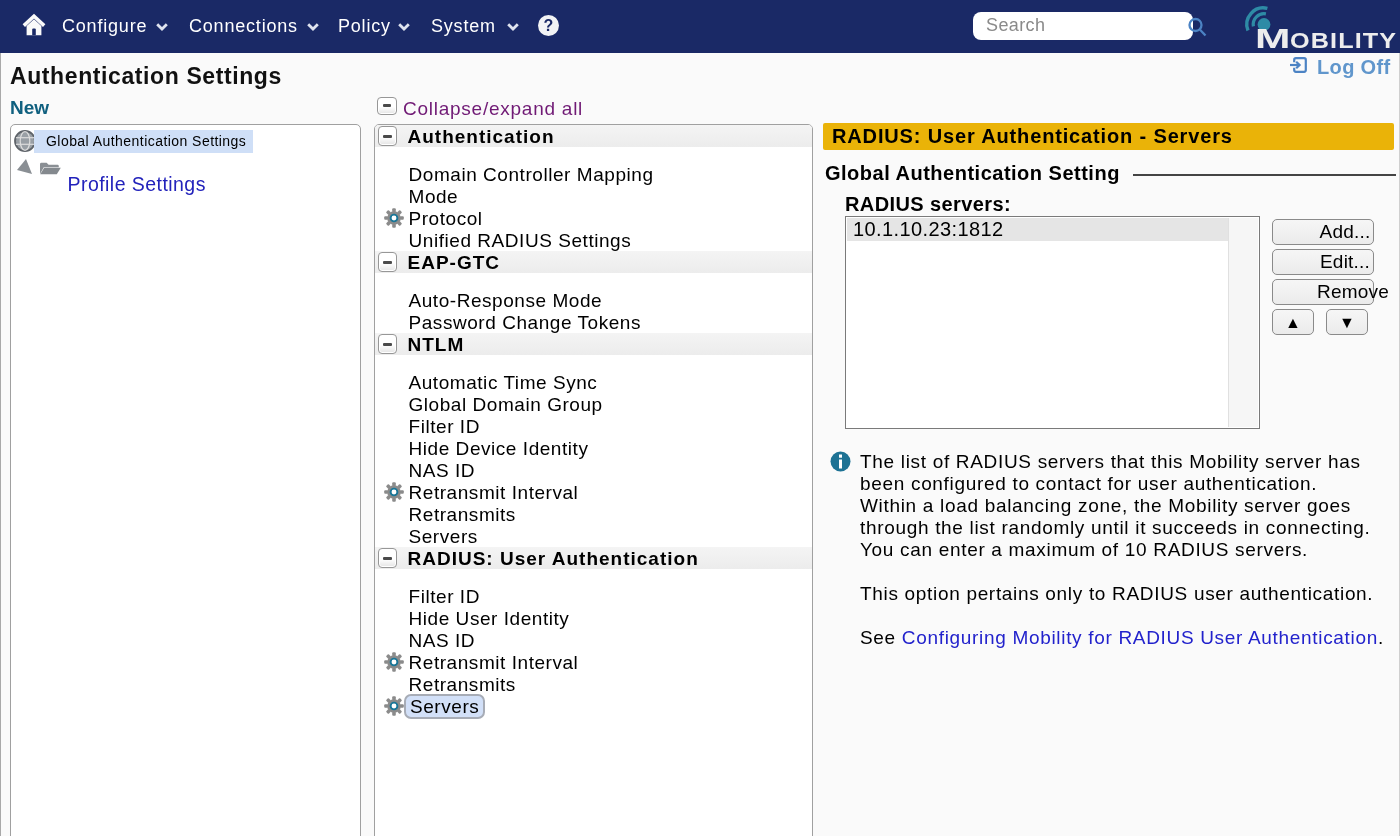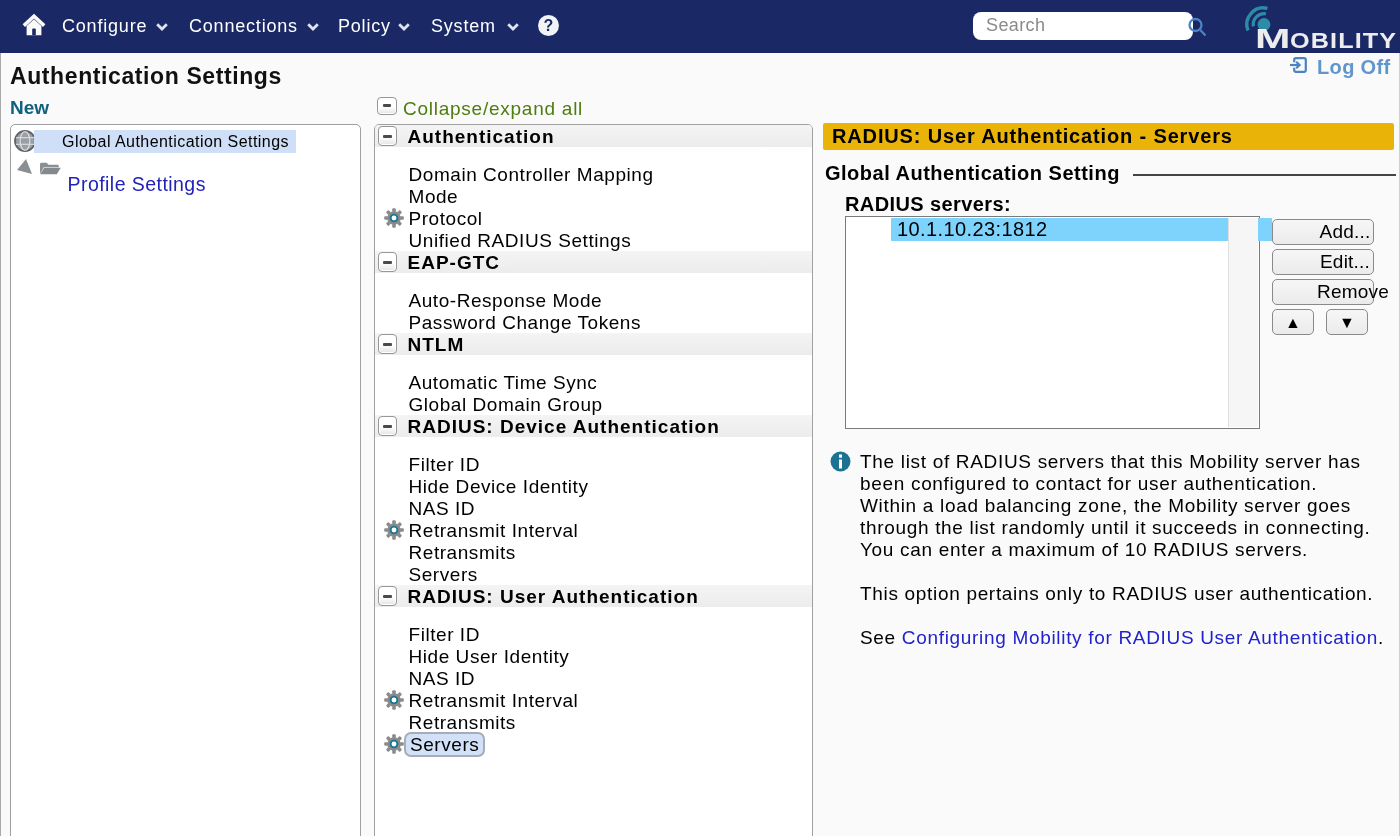--- a/index.html
+++ b/index.html
@@ -24,42 +24,42 @@
 #title { position:absolute; left:10px; top:63px; font-size:23px; font-weight:bold; color:#111; letter-spacing:.6px; }
 #newlbl { position:absolute; left:10px; top:97px; font-size:19px; font-weight:bold; color:#10607f; }
 
 
 #leftbox { position:absolute; left:9.5px; top:124px; width:351px; height:720px; background:#fff; border:1px solid #a0a0a0; border-radius:5px; }
 #midbox  { position:absolute; left:373.5px; top:124px; width:439px; height:720px; background:#fff; border:1px solid #a0a0a0; border-radius:5px; overflow:hidden; }
 
 
 #collapse-row { position:absolute; left:377px; top:98px; }
 #collapse-row .minusbtn { position:relative; top:-2px; }
-#collapse-row .lbl { position:absolute; left:26px; top:0px; font-size:19px; color:#4d7c0f; letter-spacing:.75px; white-space:nowrap; }
+#collapse-row .lbl { position:absolute; left:26px; top:0px; font-size:19px; color:#701a75; letter-spacing:.75px; white-space:nowrap; }
 
 .minusbtn { display:inline-block; width:19.5px; height:18px; border:1px solid #979797; border-radius:4px; background:linear-gradient(#ffffff 55%,#e4e4e4); position:relative; vertical-align:middle; box-shadow:inset 0 0 0 1px #fff; }
 .minusbtn::after { content:""; position:absolute; left:4.5px; right:4.5px; top:6.5px; height:3px; background:#4a4a4a; border-radius:1px; }
 
 
 .mrow { position:relative; height:22px; }
 .mhead { position:relative; height:22px; background:linear-gradient(#f4f4f4,#ececec); margin-bottom:16px; }
 .mhead .minusbtn { position:absolute; left:3px; top:1px; width:19.5px; height:19.5px; } .mhead .minusbtn::after { top:7.5px; }
 .mhead .htxt { position:absolute; left:33px; top:1px; font-size:19px; font-weight:bold; letter-spacing:1px; white-space:nowrap; }
 .mrow .itxt { position:absolute; left:34px; top:1px; font-size:19px; letter-spacing:.55px; white-space:nowrap; }
 .gear { position:absolute; left:9.5px; top:1px; }
 .hilite { background:#cfdff7; }
 
 
 #rhead { position:absolute; left:823px; top:123px; width:571px; height:27px; background:#eab308; border-radius:2px; }
 #rhead span { position:absolute; left:9px; top:2px; font-size:20px; font-weight:bold; letter-spacing:.85px; white-space:nowrap; }
 #gas { position:absolute; left:825px; top:162px; font-size:20px; font-weight:bold; letter-spacing:.5px; white-space:nowrap; }
 #gasline { position:absolute; left:1133px; top:174px; width:263px; height:2px; background:#444; }
 #rslbl { position:absolute; left:845px; top:193px; font-size:20px; font-weight:bold; letter-spacing:.4px; }
 #listbox { position:absolute; left:845px; top:216px; width:415px; height:213px; background:#fff; border:1px solid #7a7a7a; }
-#listbox .sel { position:absolute; left:1px; top:1px; width:381px; height:23px; background:#7dd3fc;margin-left:44px; }
+#listbox .sel { position:absolute; left:1px; top:1px; width:381px; height:23px; background:#e5e5e5; }
 #listbox .sel span { position:absolute; left:6px; top:0px; font-size:20px; letter-spacing:.4px; }
 #listbox .gutter { position:absolute; right:1px; top:1px; bottom:1px; width:30px; background:#f6f6f6; border-left:1px solid #e0e0e0; }
 
 .btn { position:absolute; left:1272px; width:102px; height:26px; background:linear-gradient(#f6f6f6,#ebebeb); border:1px solid #8a8a8a; border-radius:5px; text-align:center; font-size:19px; letter-spacing:.2px; color:#000; line-height:24px;padding-left:44px; }
 .btnsm { position:absolute; width:42px; height:26px; background:linear-gradient(#f6f6f6,#ebebeb); border:1px solid #8a8a8a; border-radius:5px; text-align:center; font-size:16px; line-height:25px; }
 
 #infoico { position:absolute; left:830px; top:451px; }
 #infotext { position:absolute; left:860px; top:451px; font-size:19px; letter-spacing:.68px; line-height:22px; color:#000; white-space:nowrap; }
 #infotext a { color:#2222cc; text-decoration:none; }
 body::before { content:""; position:absolute; left:0; top:53px; width:1px; height:783px; background:#a9a9a9; z-index:50; }
@@ -124,21 +124,21 @@
 <div id="title">Authentication Settings</div>
 <div id="newlbl">New</div>
 
 <div id="leftbox">
   <svg class="abs" style="left:3px;top:5px" width="22" height="22" viewBox="0 0 22 22">
     <circle cx="11" cy="11" r="10" fill="#999fa5" stroke="#5f646a" stroke-width="1.8"></circle>
     <ellipse cx="11" cy="11" rx="4.8" ry="9.4" fill="none" stroke="#dcdcdc" stroke-width="1.2"></ellipse>
     <line x1="2" y1="7.7" x2="20" y2="7.7" stroke="#dcdcdc" stroke-width="1.2"></line>
     <line x1="2" y1="14.3" x2="20" y2="14.3" stroke="#dcdcdc" stroke-width="1.2"></line>
   </svg>
-  <span class="abs hilite" style="left:23.5px;top:5px;height:23px;padding:0 7px 0 28px;font-size:16px;letter-spacing:.45px;line-height:23px;">Global Authentication Settings</span>
+  <span class="abs hilite" style="left:23.5px;top:5px;height:23px;padding:0 7px 0 12px;font-size:14px;letter-spacing:.45px;line-height:23px;">Global Authentication Settings</span>
   <svg class="abs" style="left:5px;top:34px" width="17" height="16" viewBox="0 0 17 16">
     <polygon points="10,0 1,11 16,15" fill="#8a8f94"></polygon>
   </svg>
   <svg class="abs" style="left:28px;top:37px" width="22" height="13" viewBox="0 0 22 13">
     <path d="M1 12 L1 2.2 Q1 0.8 2.4 0.8 L7.6 0.8 L9.6 2.8 L18.6 2.8 Q19.8 2.8 19.8 4.2 L19.8 5.2 L4.8 5.2 Z" fill="#8a8f94"></path>
     <path d="M1.2 12.2 L5.2 5.8 L21.8 5.8 L17.8 12.2 Z" fill="#84898e"></path>
   </svg>
   <span class="abs" style="left:57px;top:48px;font-size:19.5px;letter-spacing:.45px;color:#2222bb;">Profile Settings</span>
 </div>
 
@@ -191,24 +191,20 @@
     </div>
 <div class="mhead">
       <span class="minusbtn"></span>
       <span class="htxt">NTLM</span>
     </div>
 <div class="mrow">
       <span class="itxt">Automatic Time Sync</span>
     </div>
 <div class="mrow">
       <span class="itxt">Global Domain Group</span>
-    </div>
-<div class="mhead">
-      <span class="minusbtn"></span>
-      <span class="htxt">RADIUS: Device Authentication</span>
     </div>
 <div class="mrow">
       <span class="itxt">Filter ID</span>
     </div>
 <div class="mrow">
       <span class="itxt">Hide Device Identity</span>
     </div>
 <div class="mrow">
       <span class="itxt">NAS ID</span>
     </div>

